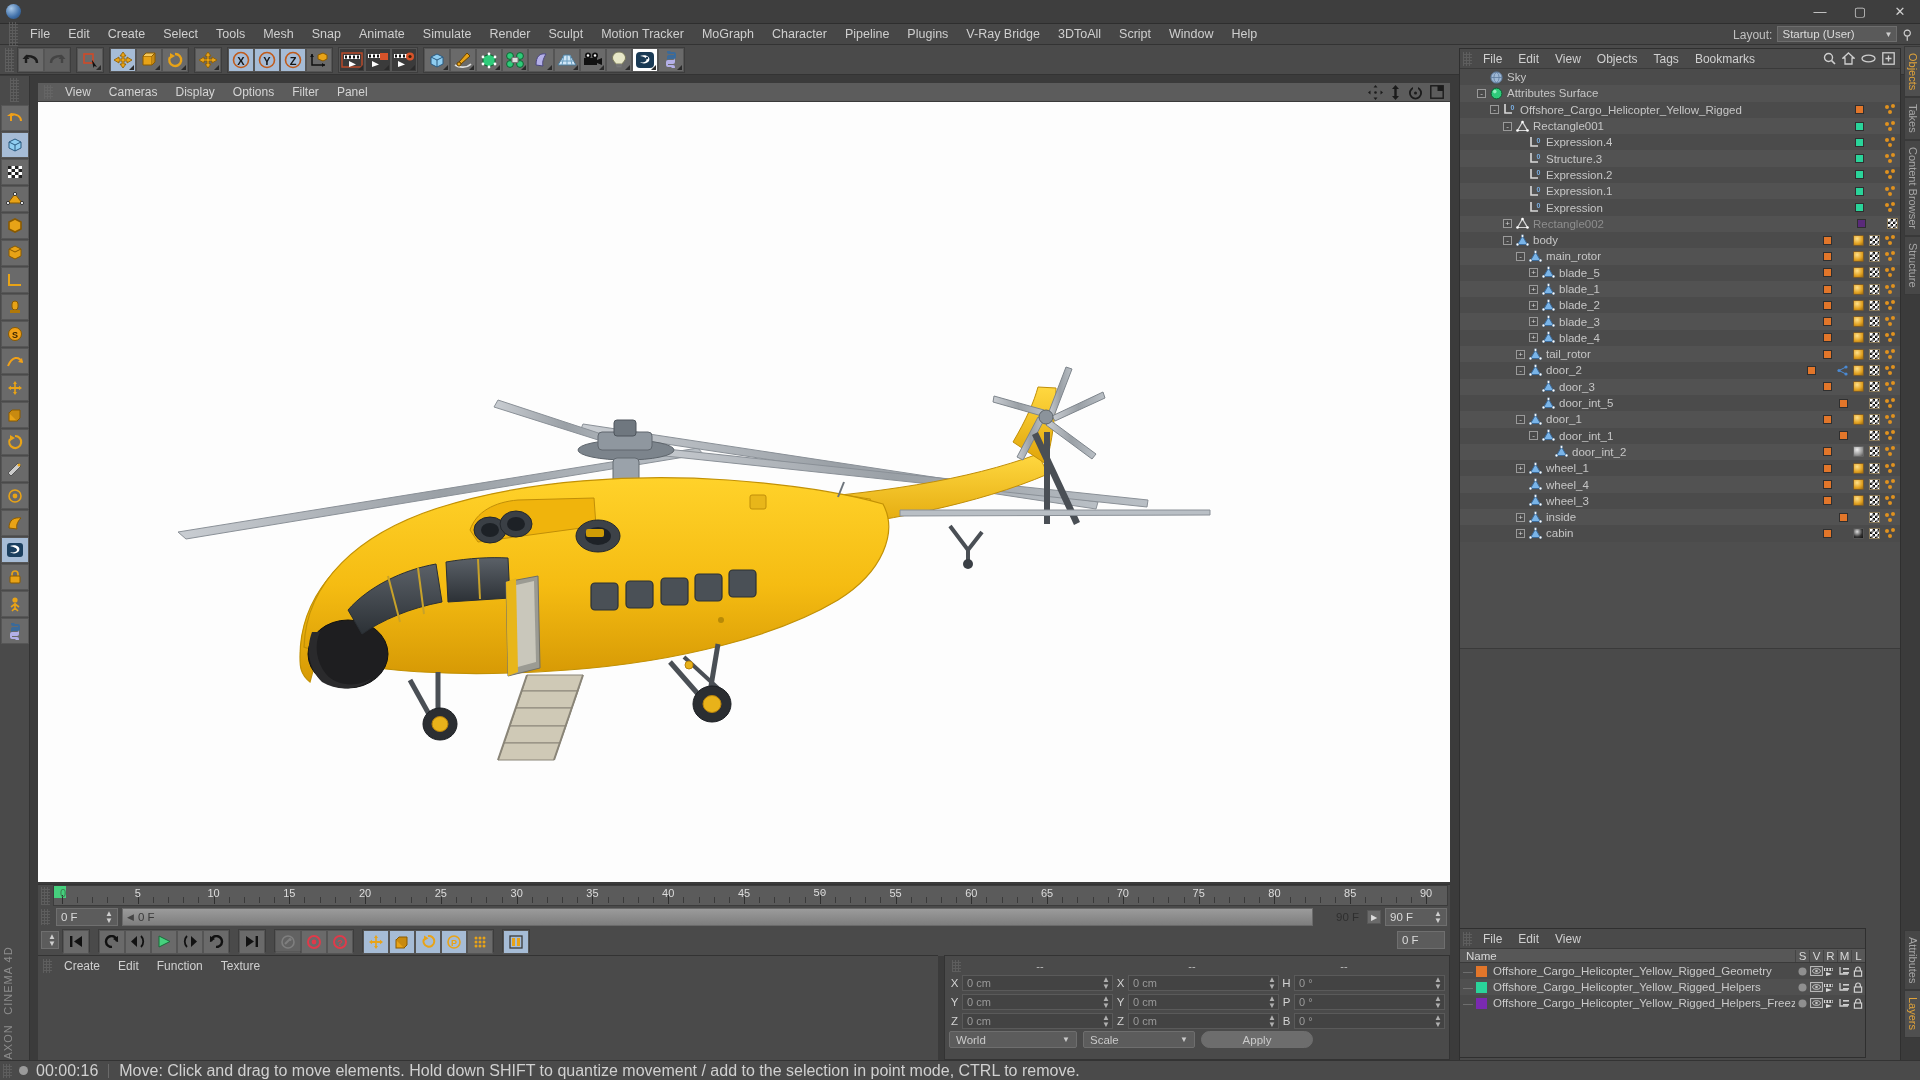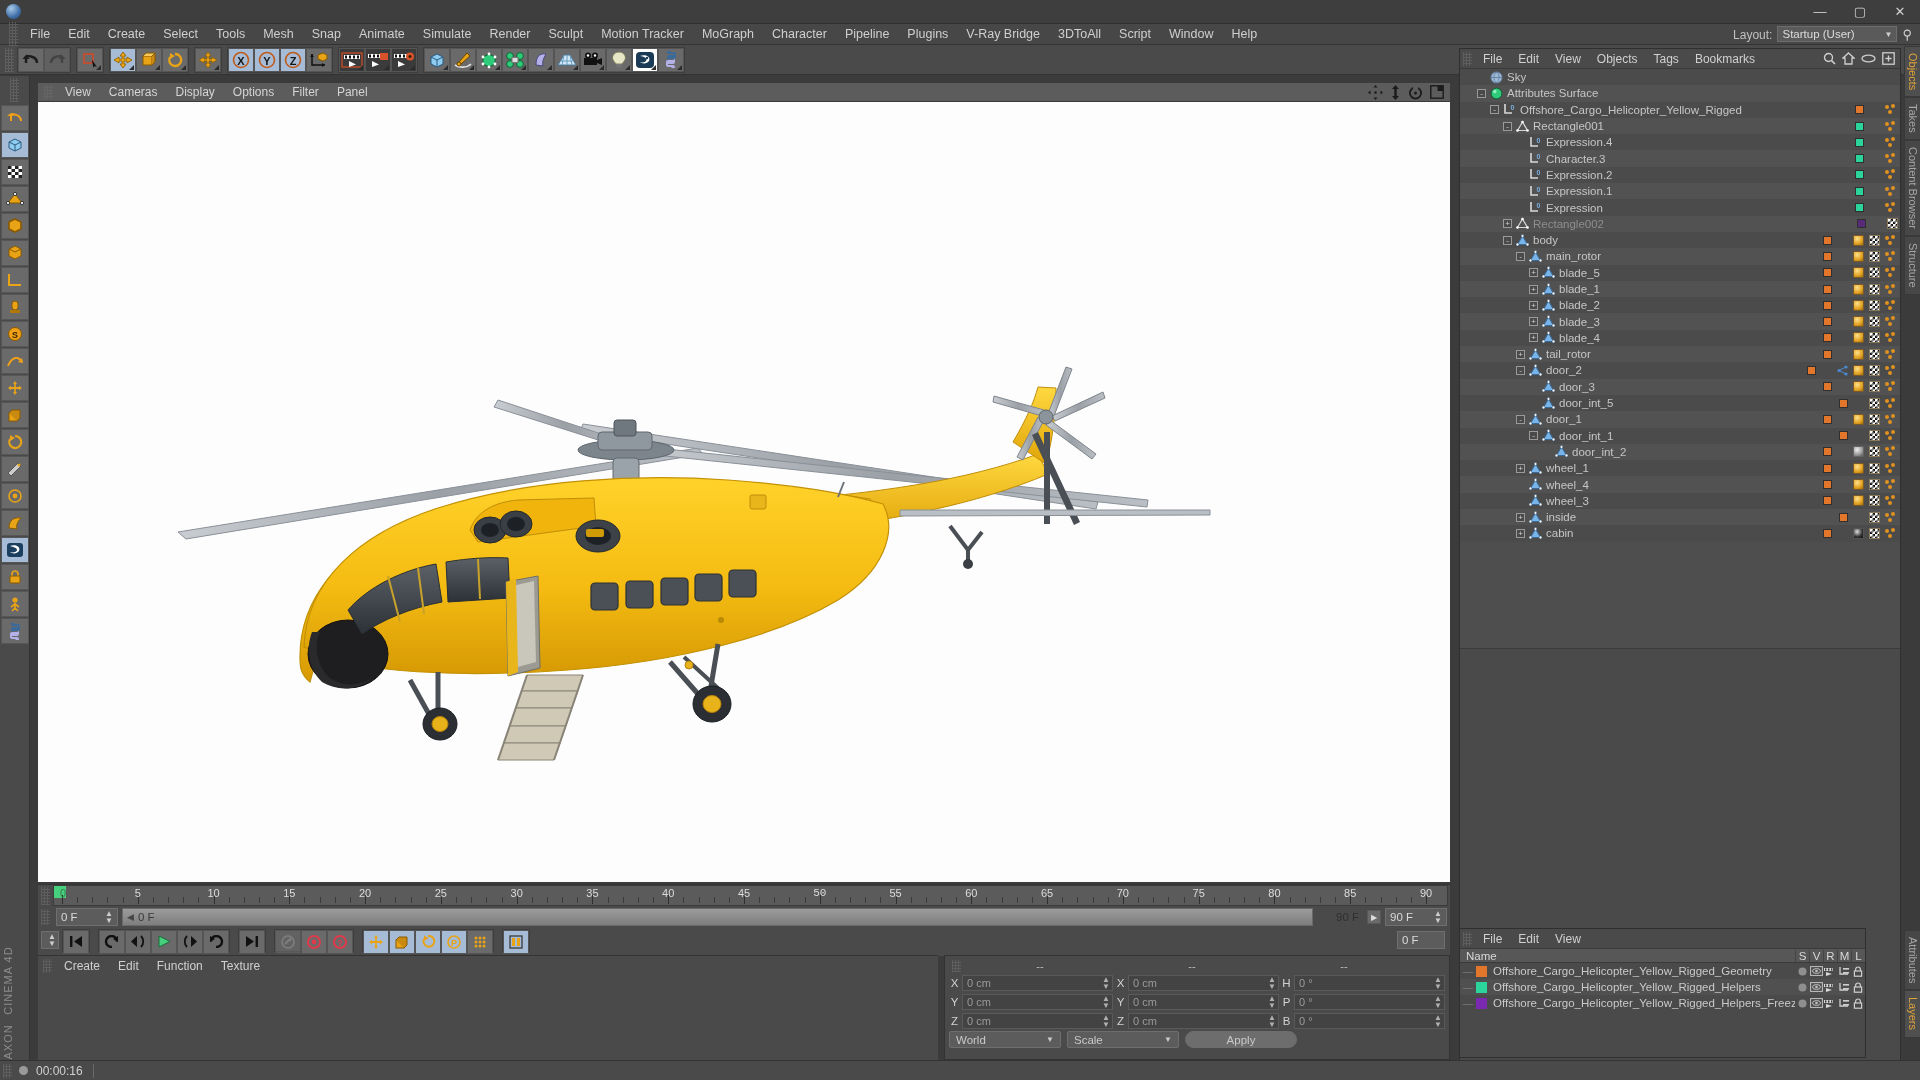--- a/index.html
+++ b/index.html
@@ -143,21 +143,21 @@
   .lswatch{ width:11px; height:11px; flex:none;}
 
   
   .rtabs{ position:absolute; right:0; top:40px; width:16px; }
   .rtab{ writing-mode:vertical-rl; font-size:11px; color:#a6a6a6; background:#474747;
      padding:6px 2px; border:1px solid #393939; border-right:none; text-align:center;}
   .rtab.act{ color:#e0a33a; background:#4f4f4f;}
 
   
   .status{ position:absolute; left:0; bottom:0; width:1920px; height:20px; background:#4a4a4a;
-     border-top:1px solid #333; display:flex; align-items:center; font-size:12px; color:#d0d0d0;}
+     border-top:1px solid #333; display:flex; align-items:center; font-size:16px; color:#d0d0d0;}
   .status .dot{ width:9px;height:9px;border-radius:50%;background:#9a9a9a; margin:0 8px 0 4px;}
   .status .sep{ width:1px; height:14px; background:#6a6a6a; margin:0 10px;}
 </style>
 </head>
 <body>
 
 <div id="app">
 
   <div class="titlebar">
     <div class="c4d-logo"></div>
@@ -1058,21 +1058,21 @@
             <span class="sp">▲<br>▼</span>
           </div>
           <div class="clbl">B</div>
           <div class="cfield">
             <span>0 °</span>
             <span class="sp">▲<br>▼</span>
           </div>
         </div>
       </div>
     <div style="display:flex; gap:6px; margin-top:2px;">
-      <div class="cbtn" style="width:112px">
+      <div class="cbtn" style="width:128px">
         <span>World</span>
         <span style="margin-left:auto; font-size:8px">▼</span>
       </div>
       <div class="cbtn" style="width:112px">
         <span>Scale</span>
         <span style="margin-left:auto; font-size:8px">▼</span>
       </div>
       <div class="cbtn round" style="width:112px">
         <span>Apply</span>
       </div>
@@ -1195,21 +1195,21 @@
         </div>
         <div class="orow">
           <span style="width: 56px; flex: 0 0 auto;"></span>
           <span style="width: 9px; flex: 0 0 auto;"></span>
           <span style="width: 15px; display: inline-flex; align-items: center; justify-content: center; flex: 0 0 auto; margin: 0px 3px;">
             <svg width="13" height="13" viewBox="0 0 13 13">
               <path d="M2 1 V10 H9" fill="none" stroke="#d9d9d9" stroke-width="1.6"></path>
               <text x="7.5" y="6.6" font-size="7" font-weight="bold" fill="#7aaee0" font-family="Liberation Sans">0</text>
             </svg>
           </span>
-          <span class="nm">Character.3</span>
+          <span class="nm">Structure.3</span>
           <span class="tagcol" style="right: 2px;">
             <span class="otag" style="background: rgb(42, 212, 154); margin-right: 16px;"></span>
             <span class="dots3" style="margin-left: 3px;">
               <b style="left:0;top:1px"></b>
               <b style="left:6px;top:0"></b>
               <b style="left:3px;top:6px"></b>
             </span>
           </span>
         </div>
         <div class="orow">
@@ -1917,15 +1917,16 @@
   <div class="rtabs" style="right:0; top:930px;">
     <div class="rtab">Attributes</div>
     <div class="rtab act">Layers</div>
   </div>
 
   <div class="status">
     <div class="grip" style="height:14px"></div>
     <div class="dot"></div>
     <span>00:00:16</span>
     <span class="sep"></span>
+    <span>Move: Click and drag to move elements. Hold down SHIFT to quantize movement / add to the selection in point mode, CTRL to remove.</span>
   </div>
 
 </div>
 
 </body></html>

